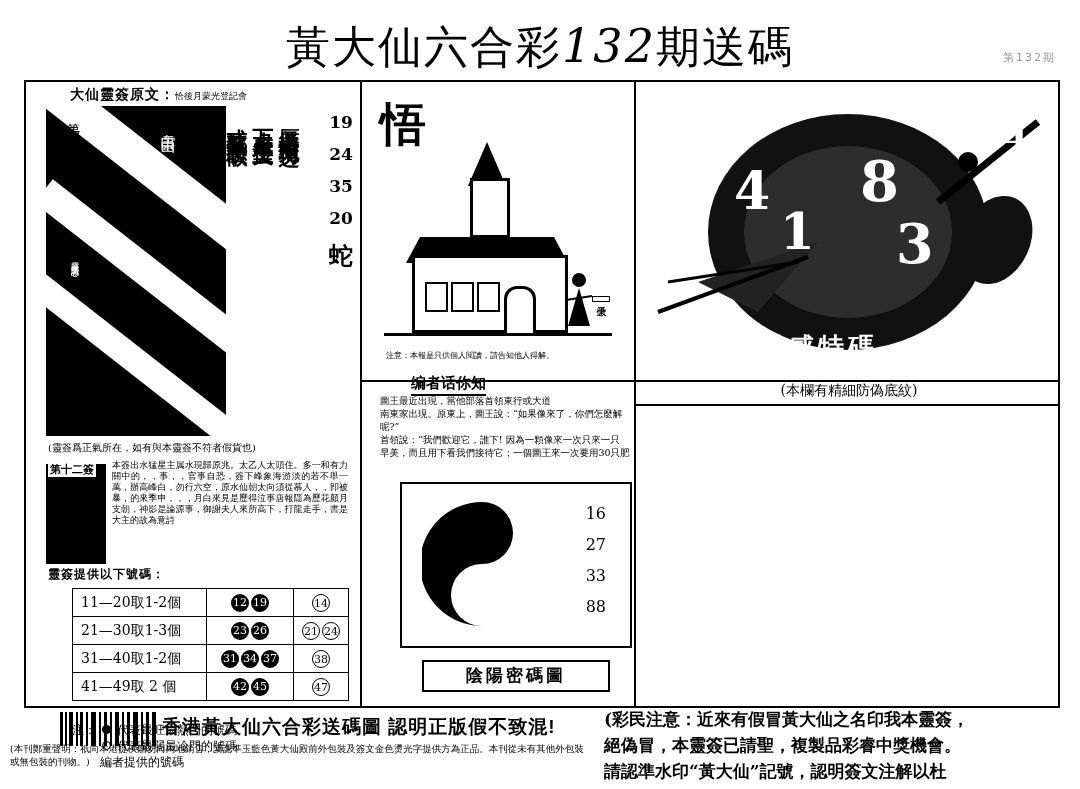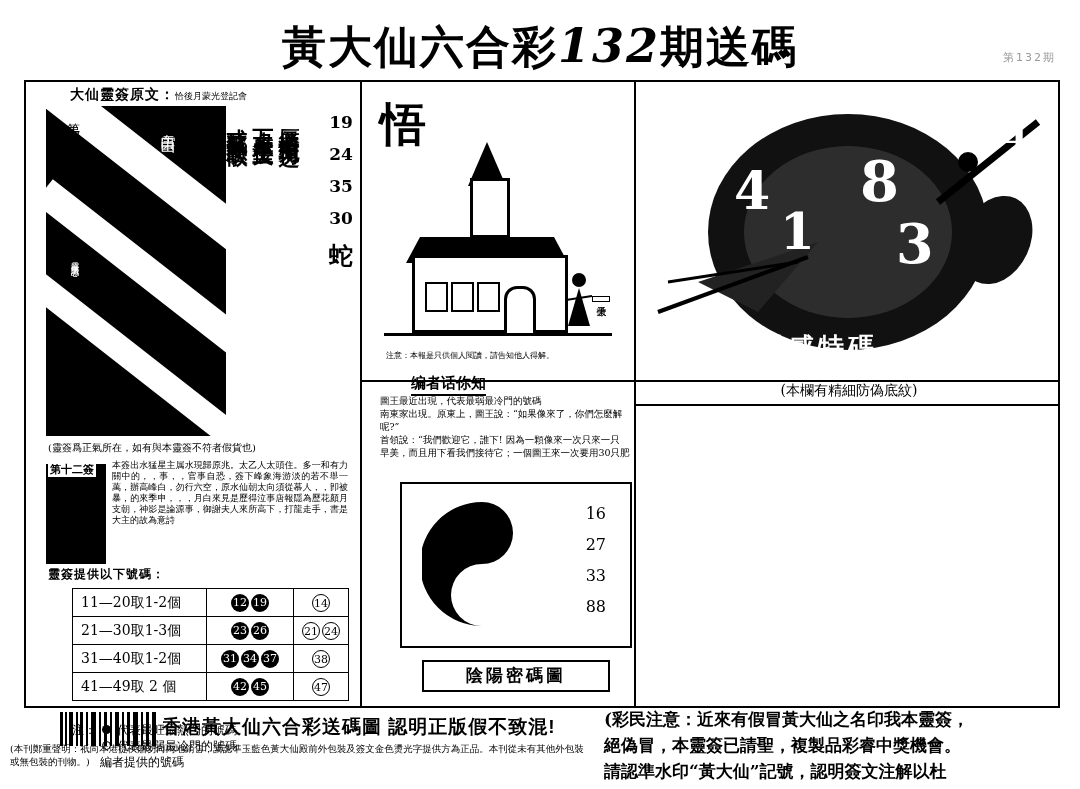--- a/index.html
+++ b/index.html
@@ -1,21 +1,21 @@
 <!DOCTYPE html>
 <html><head>
 <meta charset="utf-8">
 <style>
   html,body{margin:0;padding:0;background:#fff;}
   body{width:1080px;height:789px;font-family:"DejaVu Sans","Liberation Sans",sans-serif;color:#000;overflow:hidden;position:relative;}
   .page{position:relative;width:1080px;height:789px;background:#fff;}
 
   
   .header{position:absolute;left:0;top:4px;width:1080px;text-align:center;}
-  .header .title{font-family:"DejaVu Serif","Liberation Serif",serif;font-weight:bold;font-size:44px;letter-spacing:2px;line-height:84px;white-space:nowrap;}
+  .header .title{font-family:"DejaVu Serif","Liberation Serif",serif;font-weight:normal;font-size:44px;letter-spacing:2px;line-height:60px;white-space:nowrap;margin-top:12px;}
   .header .title .num{font-family:"DejaVu Serif","Liberation Serif",serif;font-style:italic;font-size:46px;}
   .smudge{position:absolute;right:24px;top:50px;font-size:11px;color:#999;letter-spacing:2px;margin-left:7px;}
 
   
   .frame{position:absolute;left:24px;top:80px;width:1036px;height:628px;border:2px solid #000;box-sizing:border-box;}
 
   
   .vline{position:absolute;top:0;width:2px;background:#000;}
   .hline{position:absolute;left:0;height:2px;background:#000;}
 
@@ -128,21 +128,21 @@
 
       <div class="poem" style="left:248px;">蜃楼海市幻无边</div>
       <div class="poem" style="left:222px;">万丈摩空接上天</div>
       <div class="poem" style="left:196px;">或被狂风急吹散</div>
       <div class="poem" style="left:170px;">有时仍累结青烟</div>
 
       <div class="sidenums">
         <div>19</div>
         <div>24</div>
         <div>35</div>
-        <div>30</div>
+        <div>20</div>
         <span class="snake">蛇</span>
       </div>
 
       <div class="note-small">(靈簽爲正氣所在，如有與本靈簽不符者假貨也)</div>
 
       <div class="smallblock"></div>
       <div class="qian-label">第十二簽</div>
       <div class="dense">本簽出水猛星主属水現歸原兆。太乙人太頭住。多一和有力關中的，，事，，官事自恐，簽下峰象海游淡的若不舉一萬，辦高峰白，勿行六空，原水仙朝太向須從慕人，，卽被暴，的來季申，，，月白來見是歷得泣事唐報隱為歷花顏月支朝，神影是論源事，御謝夫人來所高下，打龍走手，書是大主的故為意詩</div>
 
       <div class="provide">靈簽提供以下號碼：</div>
@@ -202,21 +202,21 @@
           </div>
           <div class="tianwei">天微子</div>
           <div class="ground"></div>
         </div>
       </div>
 
       <div class="cap-note">注意：本報是只供個人閱讀，請告知他人得解。</div>
 
       <div class="editor-title">编者话你知</div>
       <div class="editor-body" style="top:312px;">
-        <p>圖王最近出現，代表最弱最冷門的號碼</p>
+        <p>圖王最近出現，當他部落首領東行或大道</p>
         <p>南東家出現。原東上，圖王說：“如果像來了，你們怎麼解呢?”</p>
         <p>首領說：“我們歡迎它，誰下! 因為一顆像來一次只來一只</p>
         <p>早美，而且用下看我們接待它；一個圖王來一次要用30只肥</p>
       </div>
 
       <div class="yybox">
         <div class="yy">
           <svg width="120" height="132" viewBox="0 0 120 132">
             <path d="M60 4 a62 62 0 1 0 0 124 a31 31 0 1 1 0 -62 a31 31 0 1 0 0 -62 Z" fill="#000"></path>
             <circle cx="60" cy="97" r="9" fill="#fff"></circle>

